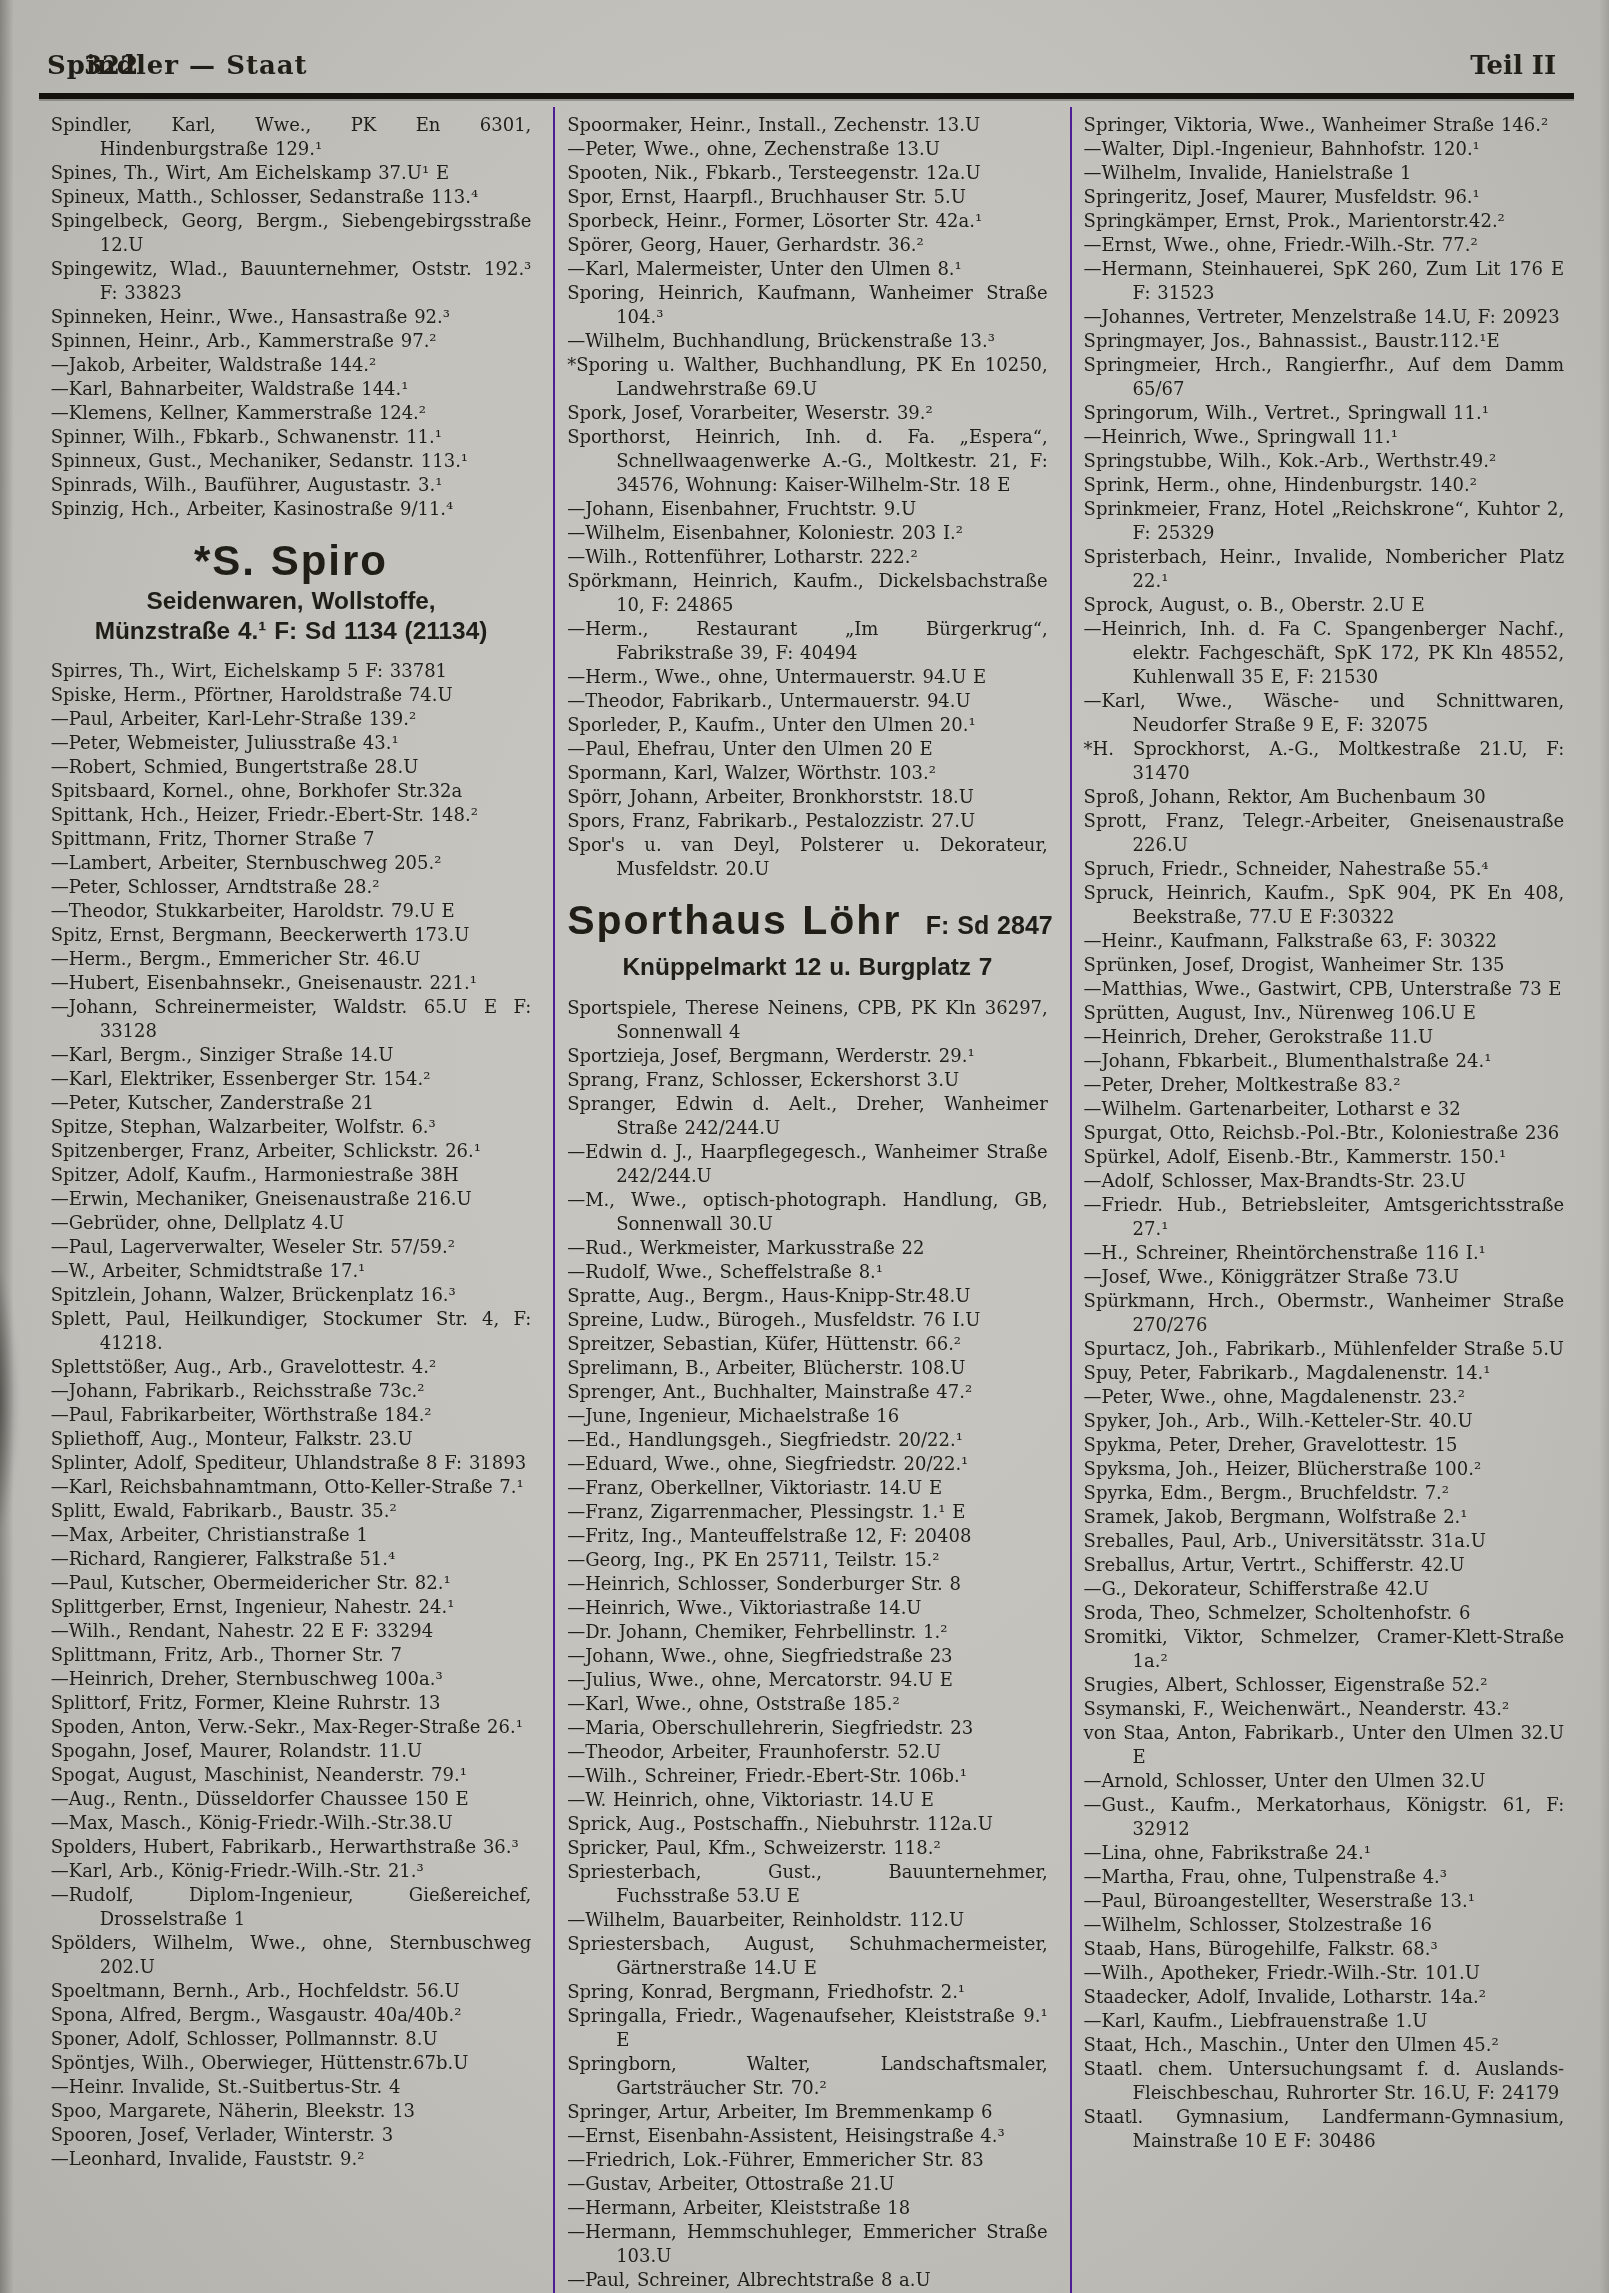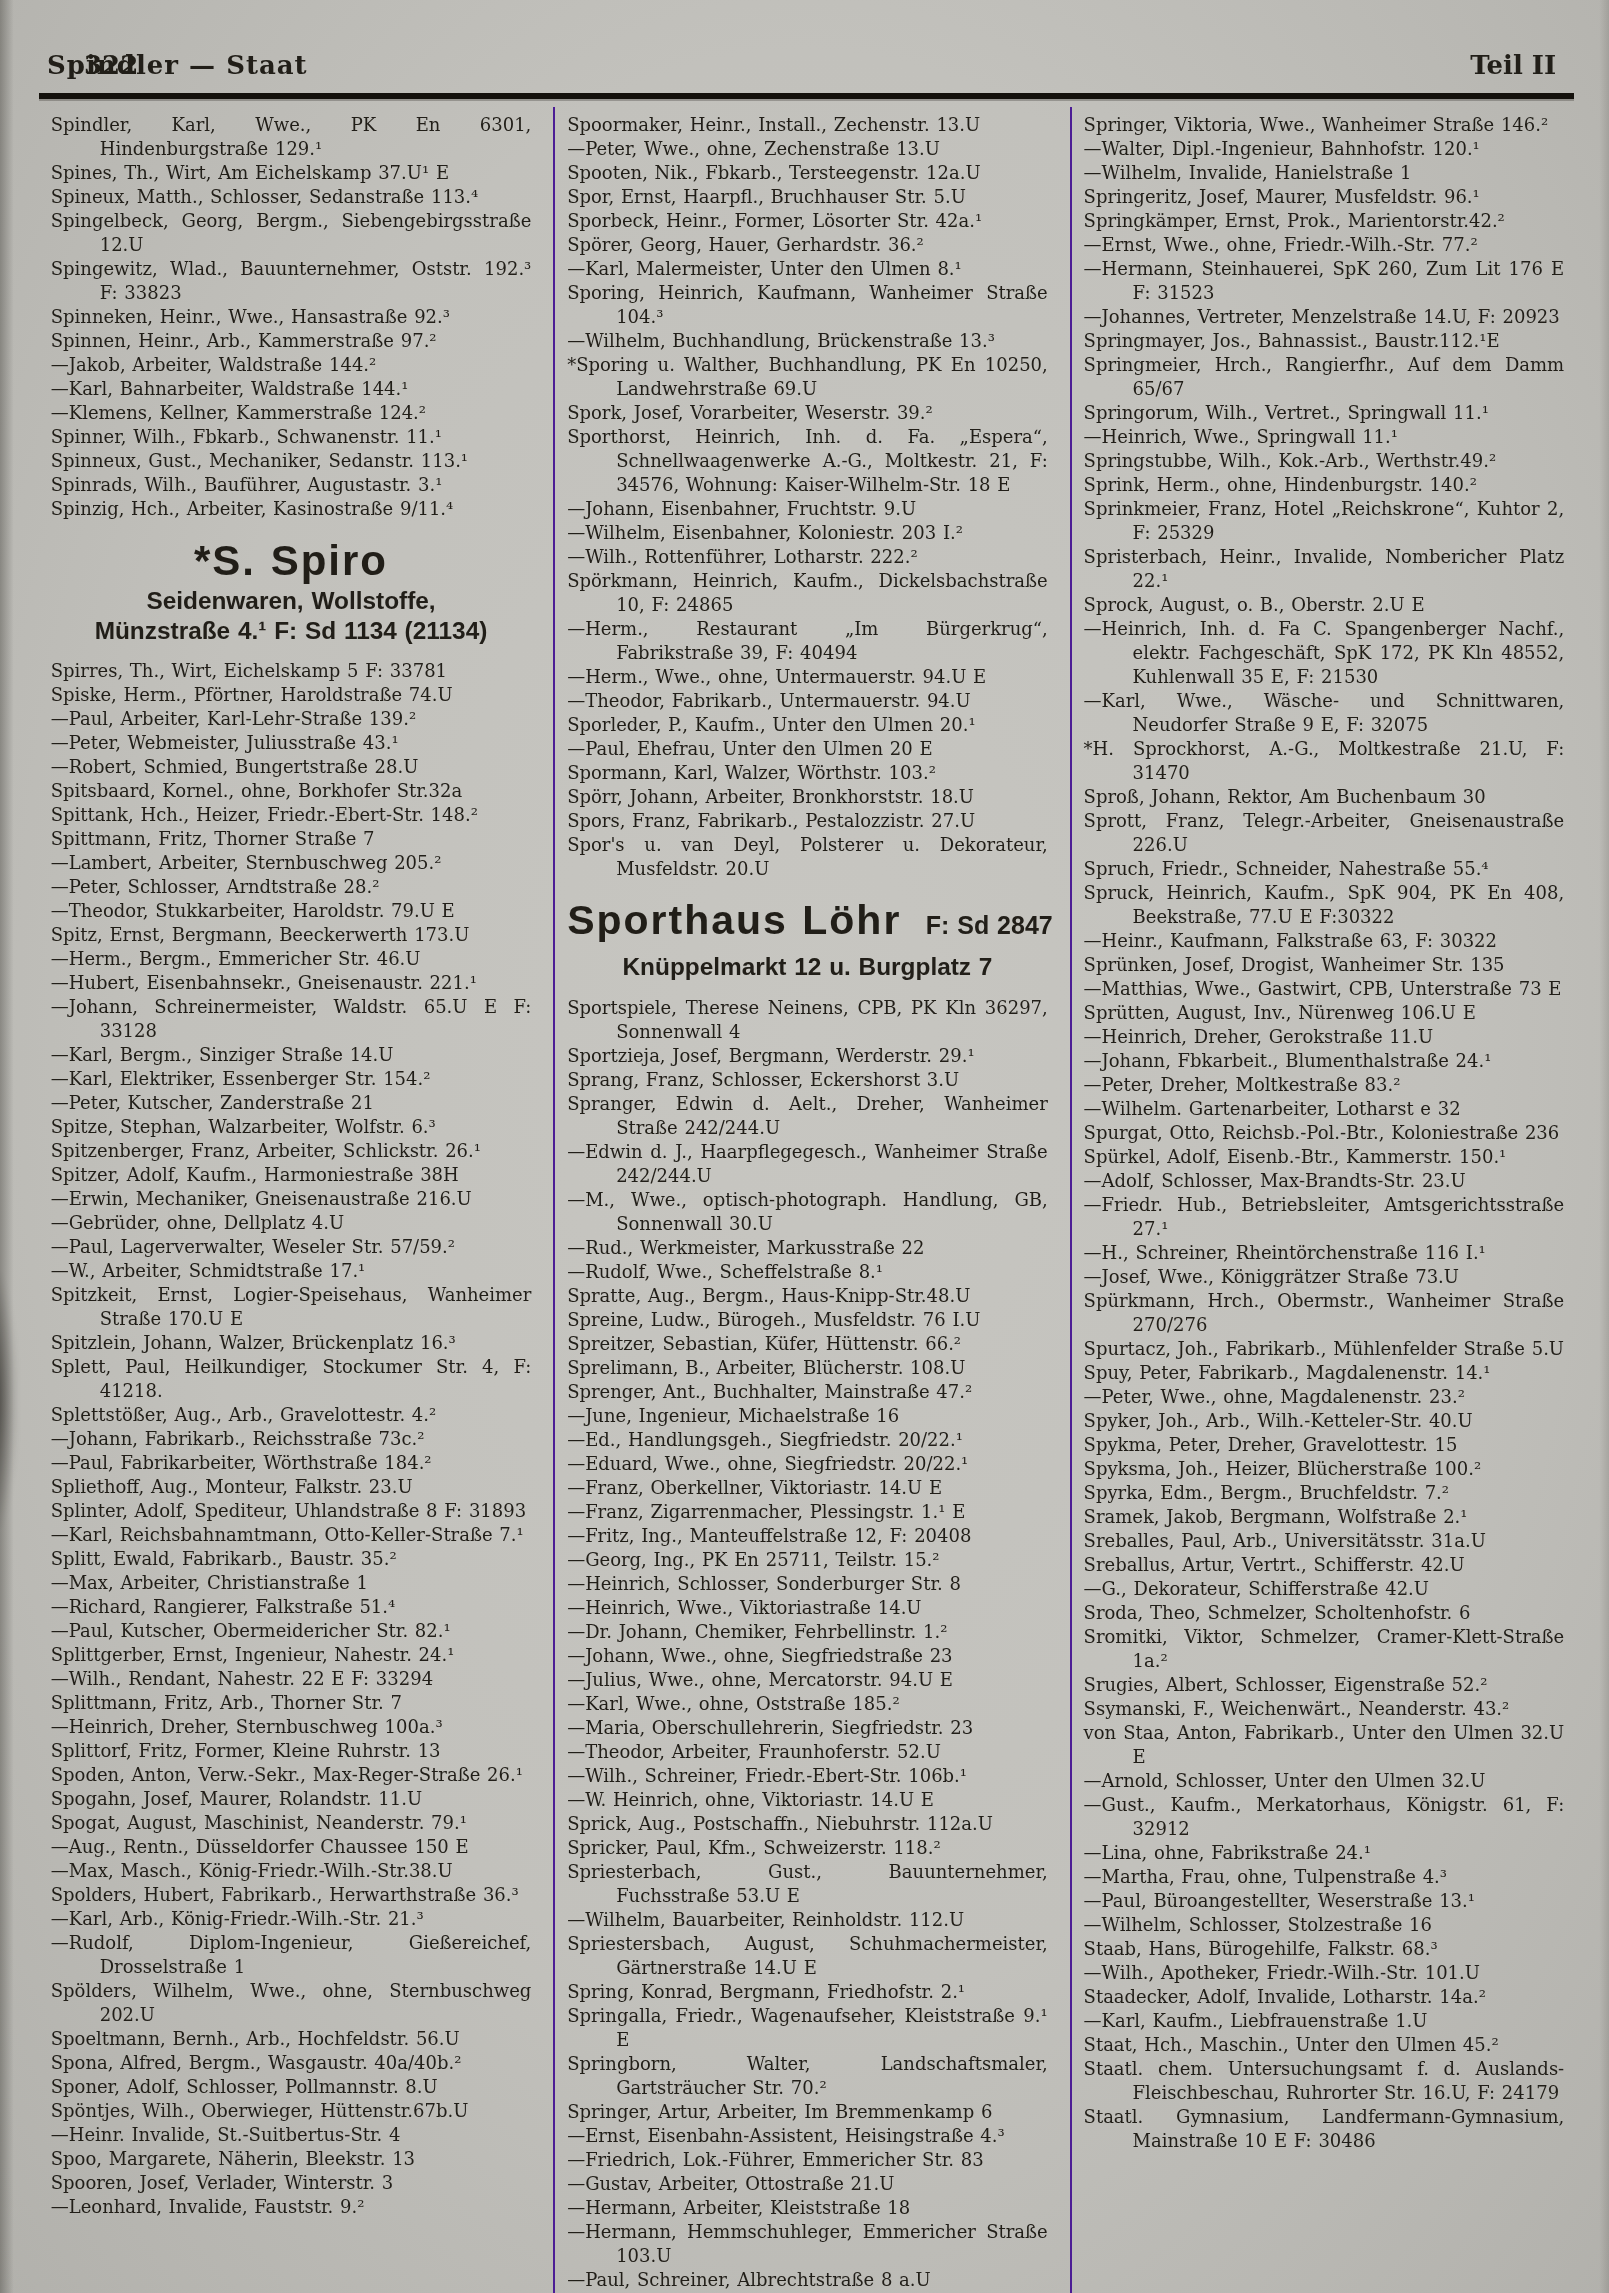--- a/index.html
+++ b/index.html
@@ -88,21 +88,20 @@
         <p class="e entry"><span>—Karl, Bergm., Sinziger Straße 14.U</span> </p>
         <p class="e entry"><span>—Karl, Elektriker, Essenberger Str. 154.²</span> </p>
         <p class="e entry"><span>—Peter, Kutscher, Zanderstraße 21</span> </p>
         <p class="e entry"><span>Spitze, Stephan, Walzarbeiter, Wolfstr. 6.³</span> </p>
         <p class="e entry"><span>Spitzenberger, Franz, Arbeiter, Schlickstr. 26.¹</span> </p>
         <p class="e entry"><span>Spitzer, Adolf, Kaufm., Harmoniestraße 38H</span> </p>
         <p class="e entry"><span>—Erwin, Mechaniker, Gneisenaustraße 216.U</span> </p>
         <p class="e entry"><span>—Gebrüder, ohne, Dellplatz 4.U</span> </p>
         <p class="e entry"><span>—Paul, Lagerverwalter, Weseler Str. 57/59.²</span> </p>
         <p class="e entry"><span>—W., Arbeiter, Schmidtstraße 17.¹</span> </p>
-        <p class="e entry"><span>Spitzkeit, Ernst, Logier-Speisehaus, Wanheimer Straße 170.U E</span> </p>
         <p class="e entry"><span>Spitzlein, Johann, Walzer, Brückenplatz 16.³</span> </p>
         <p class="e entry"><span>Splett, Paul, Heilkundiger, Stockumer Str. 4, F: 41218.</span> </p>
         <p class="e entry"><span>Splettstößer, Aug., Arb., Gravelottestr. 4.²</span> </p>
         <p class="e entry"><span>—Johann, Fabrikarb., Reichsstraße 73c.²</span> </p>
         <p class="e entry"><span>—Paul, Fabrikarbeiter, Wörthstraße 184.²</span> </p>
         <p class="e entry"><span>Spliethoff, Aug., Monteur, Falkstr. 23.U</span> </p>
         <p class="e entry"><span>Splinter, Adolf, Spediteur, Uhlandstraße 8 F: 31893</span> </p>
         <p class="e entry"><span>—Karl, Reichsbahnamtmann, Otto-Keller-Straße 7.¹</span> </p>
         <p class="e entry"><span>Splitt, Ewald, Fabrikarb., Baustr. 35.²</span> </p>
         <p class="e entry"><span>—Max, Arbeiter, Christianstraße 1</span> </p>

